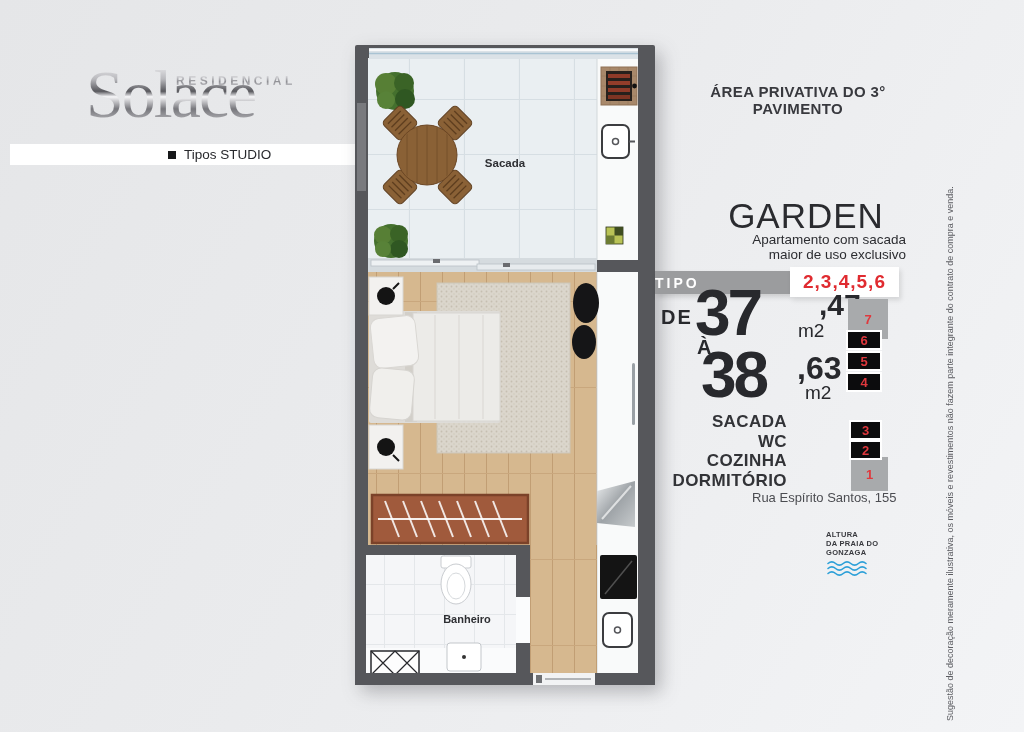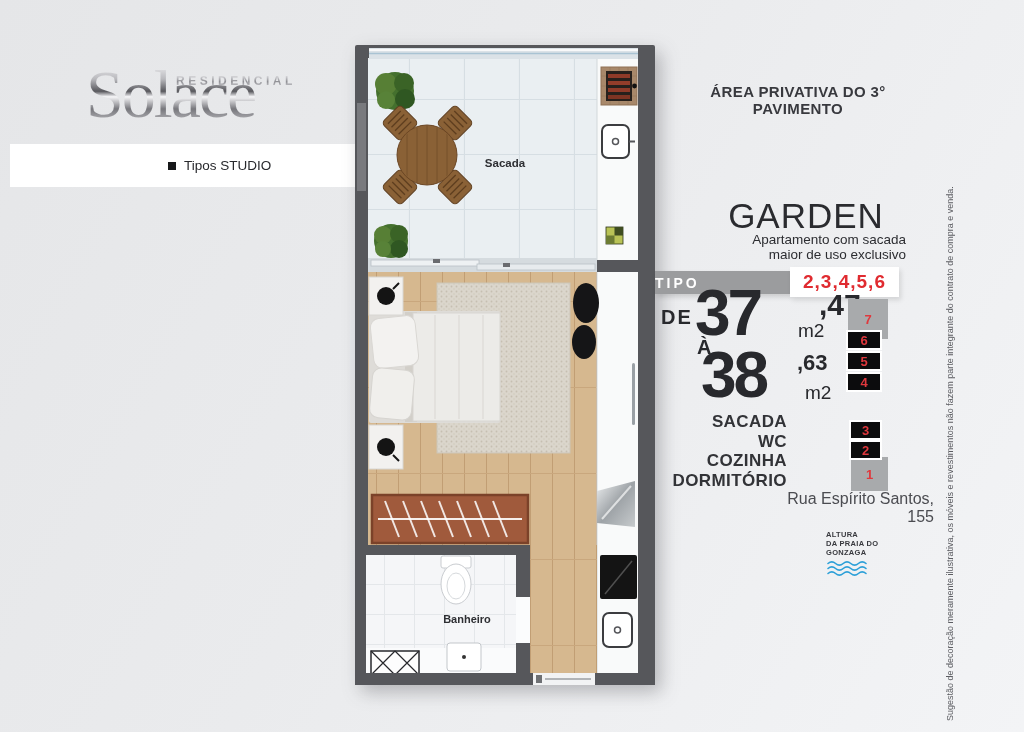--- a/index.html
+++ b/index.html
@@ -16,21 +16,21 @@
     -webkit-background-clip:text;background-clip:text;color:transparent;z-index:1;
   }
   .logo-solace{
     position:absolute;left:86px;top:60px;font-family:"Liberation Serif",serif;
     font-size:68px;line-height:1;letter-spacing:-2px;z-index:2;
     background:linear-gradient(180deg,#fbfbfc 0%,#b9b9bd 28%,#58585d 46%,#f7f7f9 54%,#77777c 72%,#d3d3d6 100%);
     -webkit-background-clip:text;background-clip:text;color:transparent;text-decoration:underline;
   }
   
   .studio-band{
-    position:absolute;left:10px;top:144px;width:349px;height:43px;background:#ffffff;
+    position:absolute;left:10px;top:144px;width:349px;height:21px;background:#ffffff;
     display:flex;align-items:center;
   }
   .band-square{width:8px;height:8px;background:#17181a;margin-left:158px;margin-right:8px;}
   .band-label{font-size:13.5px;color:#28292d;}
   
   .plan-wrap{position:absolute;left:355px;top:45px;width:300px;height:640px;
     filter:drop-shadow(6px 7px 9px rgba(50,50,55,.30));}
   .plan-wrap svg{display:block;}
   
   .area-title{position:absolute;left:672px;top:83px;width:252px;text-align:center;
@@ -47,38 +47,38 @@
     display:flex;align-items:center;justify-content:center;
     font-size:19px;font-weight:bold;letter-spacing:1px;color:#e02b30;
     box-shadow:2px 3px 5px rgba(0,0,0,.12);}
   .rng{position:absolute;color:#28292d;}
   .rng-de{left:661px;top:306px;font-size:20px;font-weight:bold;letter-spacing:2px;}
   .rng-from{left:695px;top:281px;font-size:64px;font-weight:bold;line-height:1;letter-spacing:-3px;}
   .rng-fdec{left:791px;top:288px;font-size:30px;font-weight:bold;margin-left:28px;}
   .rng-funit{left:798px;top:320px;font-size:19px;}
   .rng-a{left:697px;top:336px;font-size:20px;font-weight:bold;}
   .rng-to{left:701px;top:343px;font-size:64px;font-weight:bold;line-height:1;letter-spacing:-3px;}
-  .rng-tdec{left:797px;top:350px;font-size:22px;font-weight:bold;}
+  .rng-tdec{left:797px;top:350px;font-size:32px;font-weight:bold;}
   .rng-tunit{left:805px;top:382px;font-size:19px;}
   .rooms{position:absolute;left:615px;top:412px;width:172px;text-align:right;
     font-size:17px;font-weight:bold;line-height:19.5px;color:#323337;letter-spacing:.4px;}
   
   .floor{position:absolute;display:flex;align-items:center;justify-content:center;
     font-weight:bold;font-size:13px;color:#e0383d;box-sizing:border-box;}
   .floor.gray{background:#a8aaac;z-index:1;}
   .floor.black{background:#0c0c0d;border:2px solid #ffffff;z-index:2;}
   .f7{left:848px;top:299px;width:40px;height:40px;}
   .f6{left:846px;top:330px;width:36px;height:20px;}
   .f5{left:846px;top:351px;width:36px;height:20px;}
   .f4{left:846px;top:372px;width:36px;height:20px;}
   .f3{left:849px;top:420px;width:33px;height:20px;}
   .f2{left:849px;top:440px;width:33px;height:20px;}
   .f1{left:851px;top:457px;width:37px;height:34px;}
-  .address{position:absolute;left:784px;top:490px;width:150px;text-align:right;
-    font-size:16px;color:#4b4c51;}
+  .address{position:absolute;left:752px;top:490px;width:150px;text-align:left;
+    font-size:13px;color:#4b4c51;}
   .beach{position:absolute;left:826px;top:530px;width:78px;text-align:left;
     font-size:7.5px;font-weight:bold;line-height:9px;color:#38393e;letter-spacing:.3px;}
   .beach svg{margin-top:3px;}
   .disclaimer{position:absolute;left:671px;top:435px;width:558px;height:14px;
     transform:rotate(-90deg);font-size:9px;color:#5c5d62;white-space:nowrap;
     text-align:left;line-height:14px;}
 </style>
 </head>
 <body>
 

